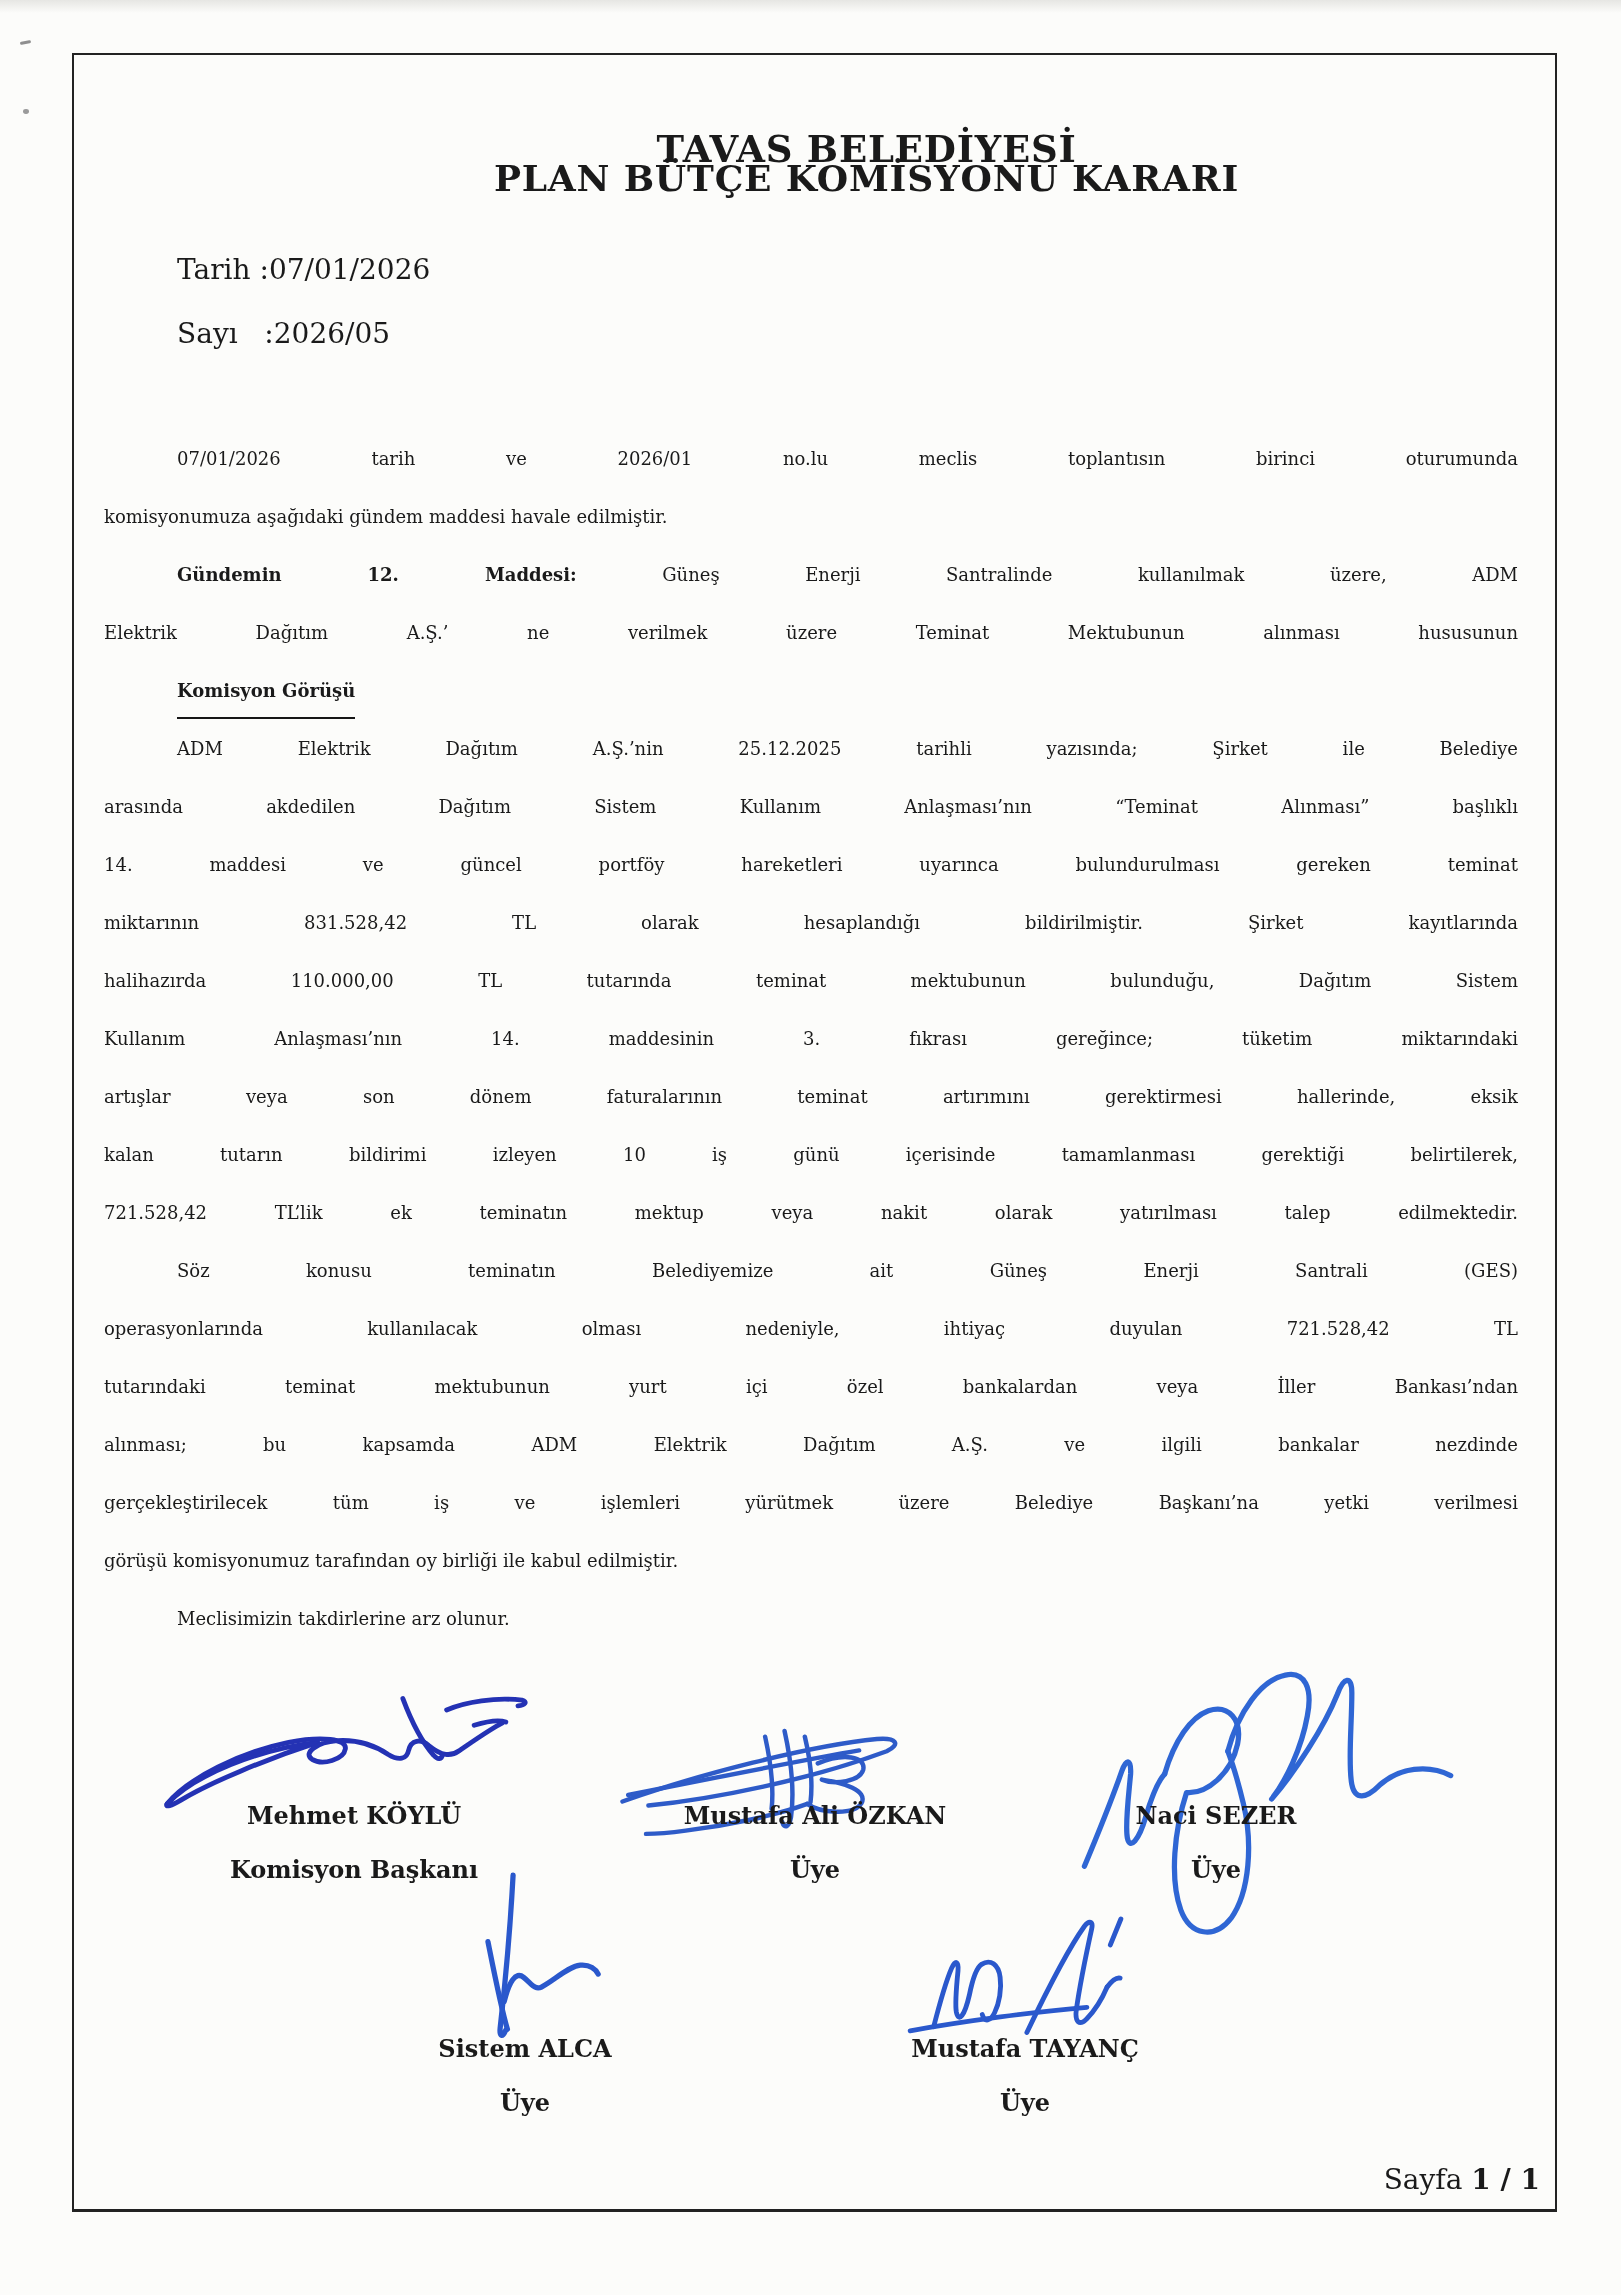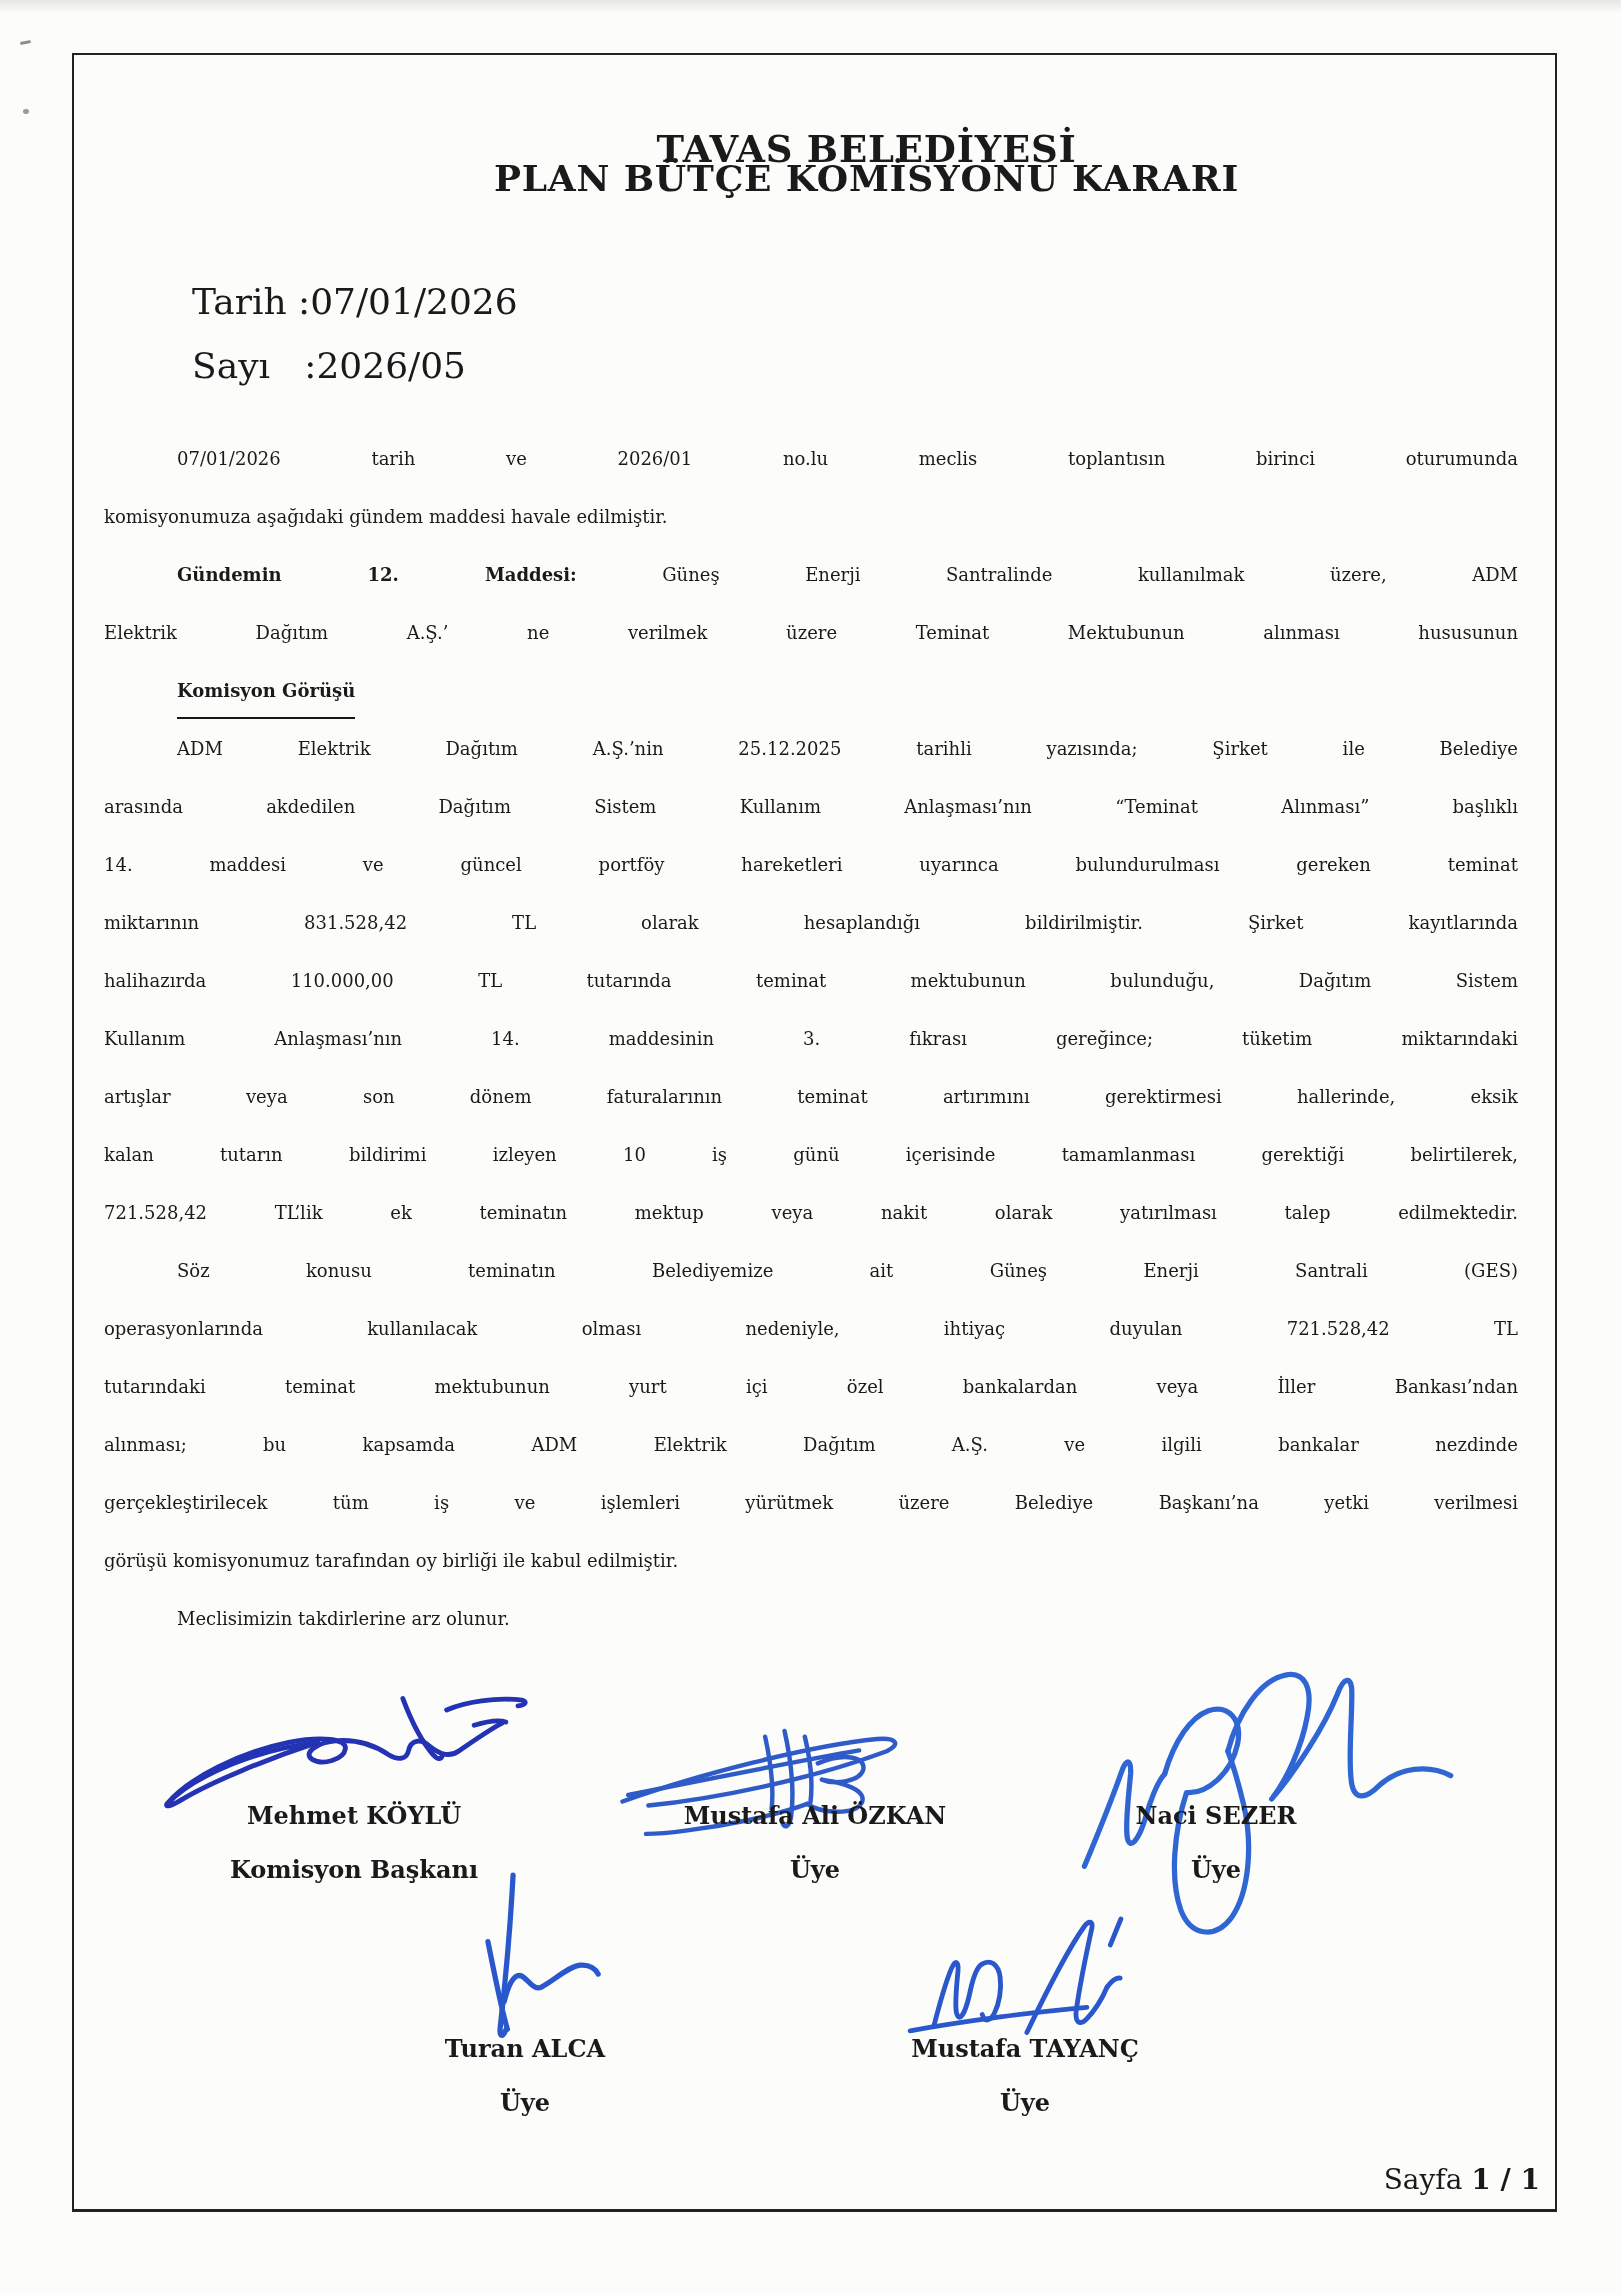--- a/index.html
+++ b/index.html
@@ -9,21 +9,21 @@
         background:linear-gradient(#e6e6e3,#fcfcfa);}
   .speck{position:absolute;background:#8f8f8f;}
   .speck-1{left:19.5px;top:41px;width:10.5px;height:3.2px;border-radius:1.6px;transform:rotate(-10deg);}
   .speck-2{left:23px;top:109px;width:5.7px;height:4.9px;border-radius:50%;background:#9a9a9a;}
   .frame{position:absolute;left:72px;top:53px;width:1485px;height:2159px;box-sizing:border-box;
         border:2.4px solid #222;border-bottom-width:3.2px;}
   .title-line{position:absolute;left:0;width:1621px;padding-left:112px;box-sizing:border-box;
         text-align:center;font-weight:bold;letter-spacing:0.8px;white-space:nowrap;}
   .title-1{top:91px;font-size:37px;margin-top:36px;}
   .title-2{top:157px;font-size:36px;}
-  .meta-line{position:absolute;left:192px;font-size:36px;white-space:pre;margin-top:28px;}
+  .meta-line{position:absolute;left:177px;font-size:28px;white-space:pre;}
   .meta-date{top:253px;}
   .meta-number{top:317px;}
   .doc-body{position:absolute;left:104px;top:430px;width:1414px;font-size:18px;}
   .bl{height:58px;line-height:58px;white-space:nowrap;}
   .jst{text-align:justify;text-align-last:justify;white-space:normal;}
   .ind{padding-left:73px;}
   .b{font-weight:bold;}
   .hul{font-weight:bold;border-bottom:2.4px solid #161616;padding-bottom:16px;}
   .sig-name,.sig-title{position:absolute;transform:translateX(-50%);font-size:24px;
         font-weight:bold;white-space:nowrap;}
@@ -107,21 +107,21 @@
       <path d="M 1366 2452 C 1372 2444 1378 2440 1382 2441"></path>
     </g>
   </svg>
 
   <div class="sig-name" style="left:354px;top:1801px;">Mehmet KÖYLÜ</div>
   <div class="sig-title" style="left:354px;top:1855px;">Komisyon Başkanı</div>
   <div class="sig-name" style="left:815px;top:1801px;">Mustafa Ali ÖZKAN</div>
   <div class="sig-title" style="left:815px;top:1855px;">Üye</div>
   <div class="sig-name" style="left:1216px;top:1801px;">Naci SEZER</div>
   <div class="sig-title" style="left:1216px;top:1855px;">Üye</div>
-  <div class="sig-name" style="left:525px;top:2034px;">Turan ALCA</div>
+  <div class="sig-name" style="left:525px;top:2034px;">Sistem ALCA</div>
   <div class="sig-title" style="left:525px;top:2088px;">Üye</div>
   <div class="sig-name" style="left:1025px;top:2034px;">Mustafa TAYANÇ</div>
   <div class="sig-title" style="left:1025px;top:2088px;">Üye</div>
 
   <div class="footer"><span>Sayfa </span><span class="b">1 / 1</span></div>
 
 </div>
 
 
 </body></html>

